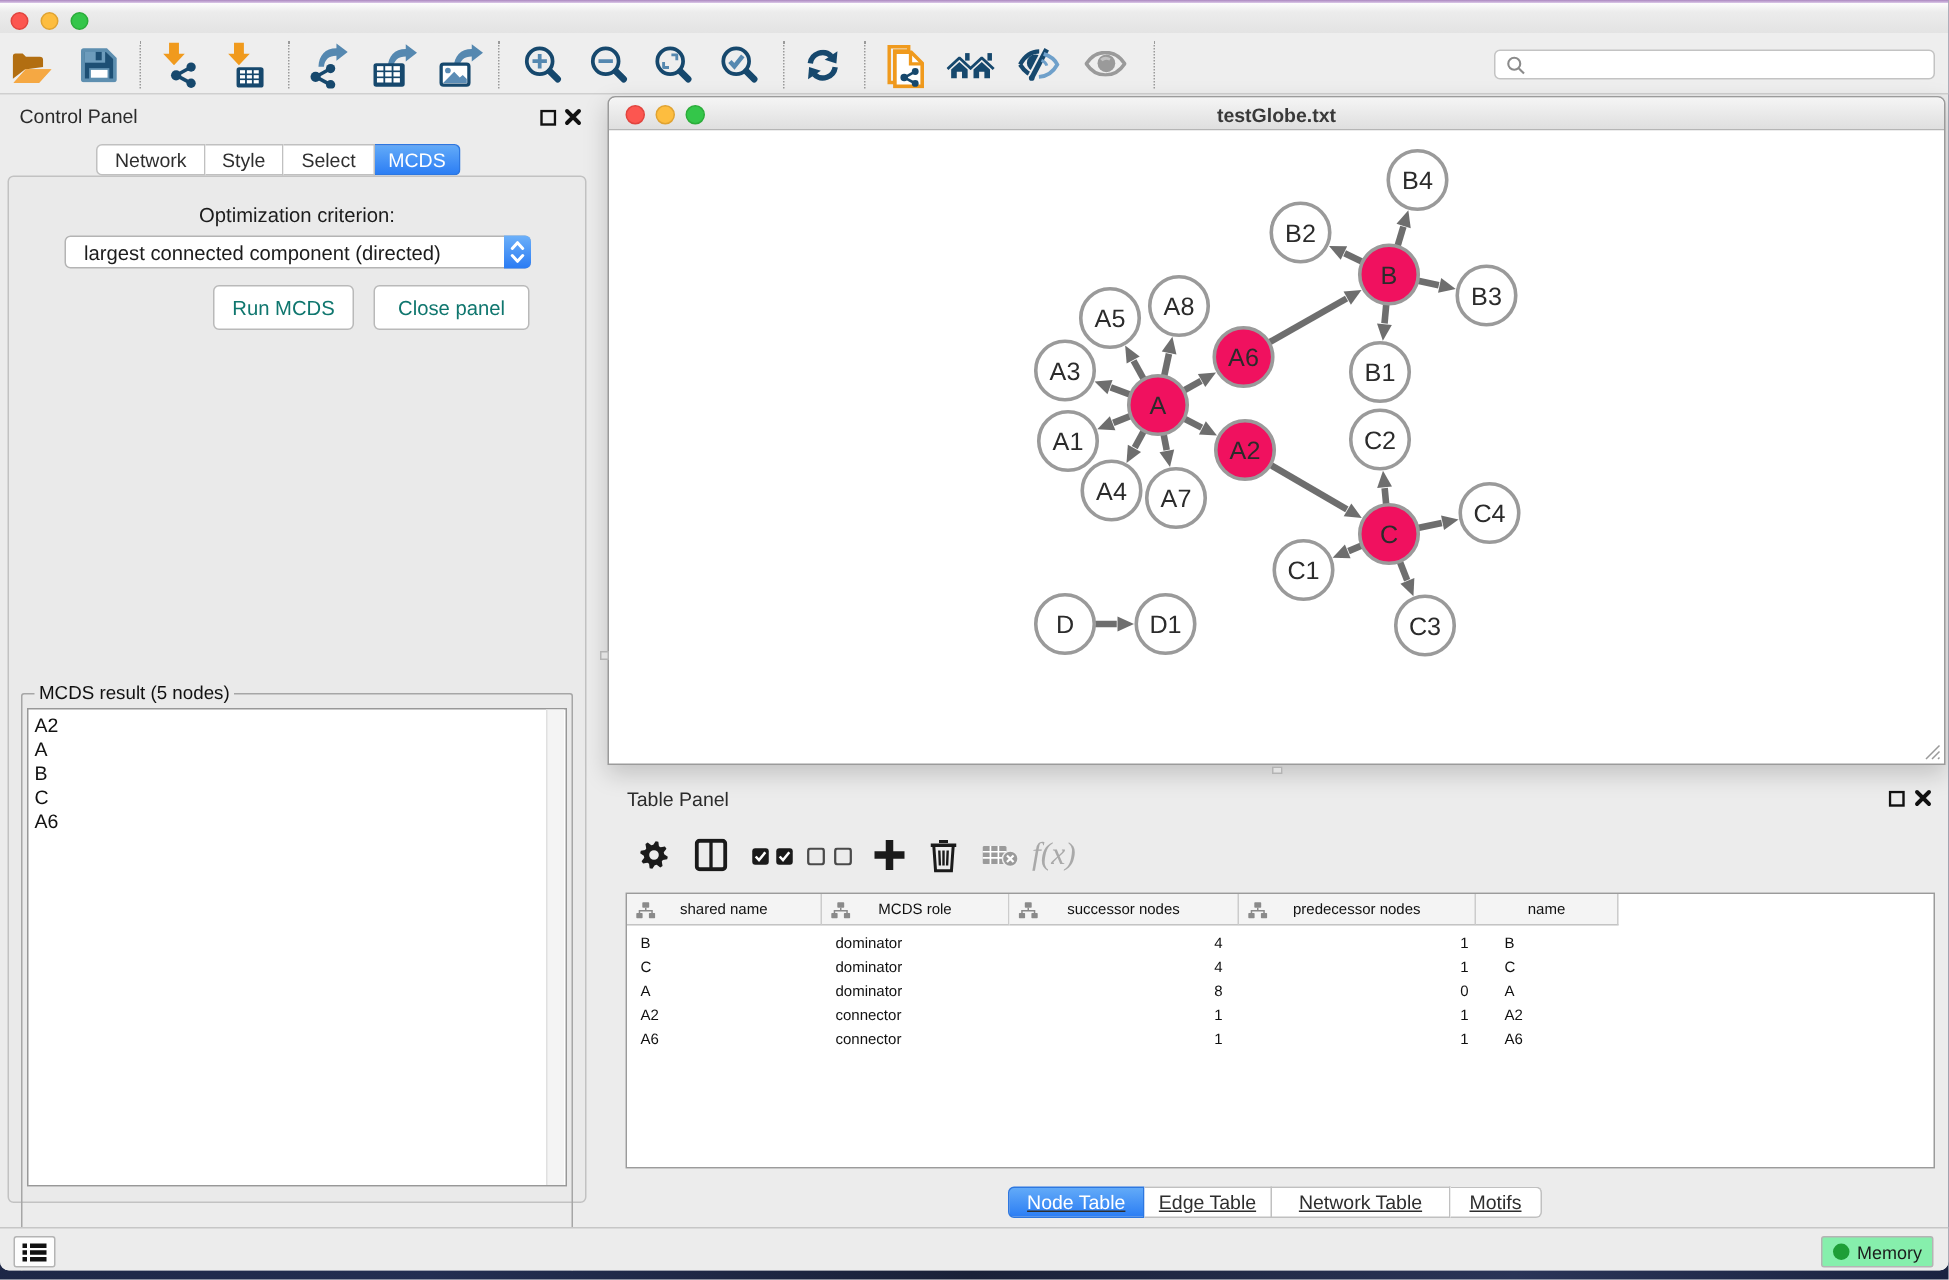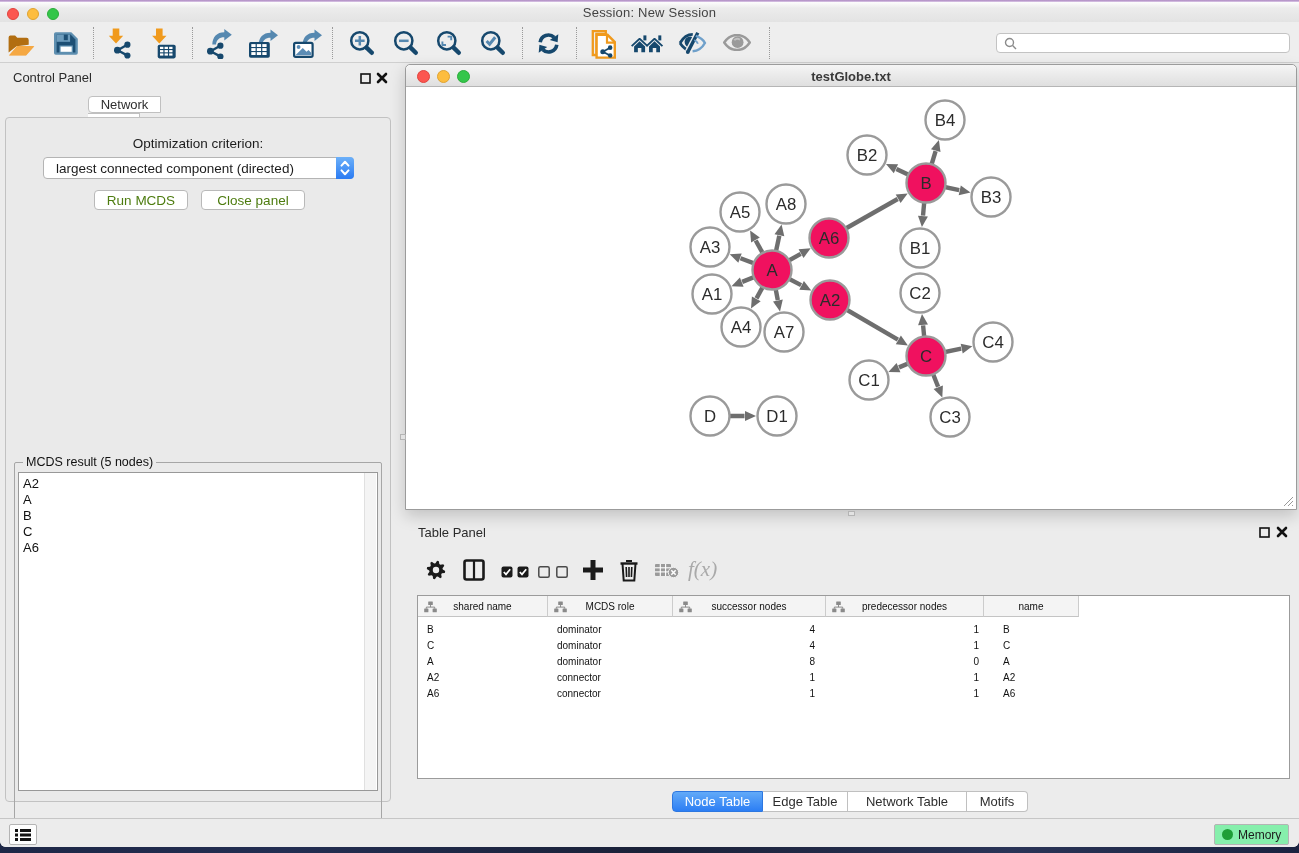--- a/index.html
+++ b/index.html
@@ -22,39 +22,39 @@
 .sep { position:absolute; top:5px; height:32px; width:0;
        border-left:1px dotted #9a9a9a; }
 .ticon { position:absolute; top:0; height:41px; display:flex; align-items:center; justify-content:center; }
 #searchbox { position:absolute; left:996px; top:11px; width:294px; height:20px;
              background:#fff; border:1px solid #c3c3c3; border-radius:4px; }
 #searchbox svg { position:absolute; left:7px; top:3px; }
 
 
 #cp-title { position:absolute; left:13px; top:70px; font-size:13px; color:#2b2b2b; }
 .wicon { position:absolute; }
-#cp-tabs { position:absolute; left:88px; top:96px; height:21px; display:flex;
-           font-size:13px; color:#2e2e2e;flex-direction:column; }
+#cp-tabs { position:absolute; left:64px; top:96px; height:21px; display:flex;
+           font-size:13px; color:#2e2e2e; }
 .tab { background:#fff; border:1px solid #c0c0c0; border-left:none; height:21px;
        display:flex; align-items:center; justify-content:center; }
 .tab.first { border-left:1px solid #c0c0c0; border-radius:4px 0 0 4px; }
 .tab.sel { background:linear-gradient(#62aaf8,#2c7ef4); color:#fff; border-color:#2d77e0;
            border-radius:0 4px 4px 0; }
 #cp-panel { position:absolute; left:5px; top:117px; width:386px; height:685px;
             background:#eaeaea; border:1px solid #c2c2c2; border-radius:4px; }
 #opt-label { position:absolute; left:0; top:136px; width:396px; text-align:center;
              font-size:13.5px; color:#1c1c1c; }
 #combo { position:absolute; left:43px; top:157px; width:311px; height:22px;
          background:#fff; border:1px solid #b4b4b4; border-radius:4px; font-size:13.5px;
          color:#1c1c1c; line-height:21px; padding-left:12px; }
 #combo .cap { position:absolute; right:-1px; top:-1px; width:18px; height:22px;
               background:linear-gradient(#6cb0f9,#2a7bf3); border-radius:0 4px 4px 0; }
-.btn { position:absolute; height:20px; background:#fff; border:1px solid #b9b9b9;
-       border-radius:4px; font-size:13.5px; color:#4d7c0f; display:flex; align-items:center;
-       justify-content:center; }
+.btn { position:absolute; height:30px; background:#fff; border:1px solid #b9b9b9;
+       border-radius:4px; font-size:13.5px; color:#0f766e; display:flex; align-items:center;
+       justify-content:center;margin-left:48px; }
 #groupbox { position:absolute; left:14px; top:462px; width:368px; height:396px;
             border:1px solid #a6a6a6; border-radius:2px; }
 #groupbox .glabel { position:absolute; left:8px; top:-8px; background:#eaeaea;
                     padding:0 3px; font-size:12.5px; color:#111; }
 #listbox { position:absolute; left:3px; top:9px; width:360px; height:319px;
            background:#fff; border:1px solid #989898; }
 #listbox .sbtrack { position:absolute; right:1px; top:0; width:12px; height:100%;
                     background:#f4f4f4; border-left:1px solid #e0e0e0; }
 #listbox .item { position:absolute; left:4px; font-size:13px; color:#111; }
 
@@ -76,21 +76,21 @@
 #tp-toolbar { position:absolute; left:405px; top:548px; width:894px; height:45px; }
 #tbl { position:absolute; left:417px; top:595px; width:873px; height:184px;
        background:#fff; border:1px solid #9b9b9b; font-size:10px; color:#111; }
 #tbl .hdr { position:absolute; left:0; top:0; height:21px; background:#f4f4f4;
             border-bottom:1px solid #c4c4c4; border-right:1px solid #cccccc;
             display:flex; align-items:center; justify-content:center; }
 #tbl .hdr svg { position:absolute; left:6px; top:5px; }
 #tbl .cell { position:absolute; height:16px; line-height:16px; }
 #tbl .num { text-align:right; }
 #tabs2 { position:absolute; left:672px; top:791px; height:21px; display:flex;
-         font-size:13px; color:#2e2e2e; }
+         font-size:13px; color:#2e2e2e;text-decoration:underline; }
 #tabs2 .tab.sel { border-radius:4px 0 0 4px; background:linear-gradient(#62aaf8,#2c7ef4); }
 #tabs2 .tab.first { border-radius:4px 0 0 4px; }
 #tabs2 .tab.last { border-radius:0 4px 4px 0; }
 
 
 #statusbar { position:absolute; left:0; top:818px; width:1299px; height:29px;
              background:#ececec; border-top:1px solid #c6c6c6; }
 #lbtn { position:absolute; left:9px; top:5px; width:28px; height:21px; background:#fdfdfd;
         border:1px solid #b4b4b4; border-radius:2px; }
 #membtn { position:absolute; left:1214px; top:5px; width:75px; height:21px; background:#86efac;
@@ -101,21 +101,20 @@
 .grip { position:absolute; background:#e2e2e2; border:1px solid #b4b4b4; }
 </style>
 </head>
 <body>
 <div id="app">
   <div id="ptop"></div>
   <div id="titlebar">
     <div class="tl t1"></div>
       <div class="tl t2"></div>
       <div class="tl t3"></div>
-    <div class="title">Session: New Session</div>
   </div>
   <div id="toolbar">
     <div class="ticon" style="left:8px;width:27px;margin-top:3px">
         <svg width="27" height="21" viewBox="0 0 27 21">
           <path d="M0.6 17.5 V2.4 Q0.6 0.6 2.4 0.6 H7.1 L9.3 2.8 H18.5 Q20.7 2.8 20.7 5 V9.7 L8.6 11.3 z" fill="#b26e11"></path>
           <path d="M0.9 20.4 L9.2 11.2 L26.4 11.2 L18.1 20.4 z" fill="#f5a843" stroke="#efefef" stroke-width="0.001"></path>
           <path d="M1.2 20.2 L9.3 11.1 H26 L17.9 20.2 z" fill="#f5a843"></path>
         </svg>
       </div>
       <div class="ticon" style="left:54px;width:24px;margin-top:1px">

